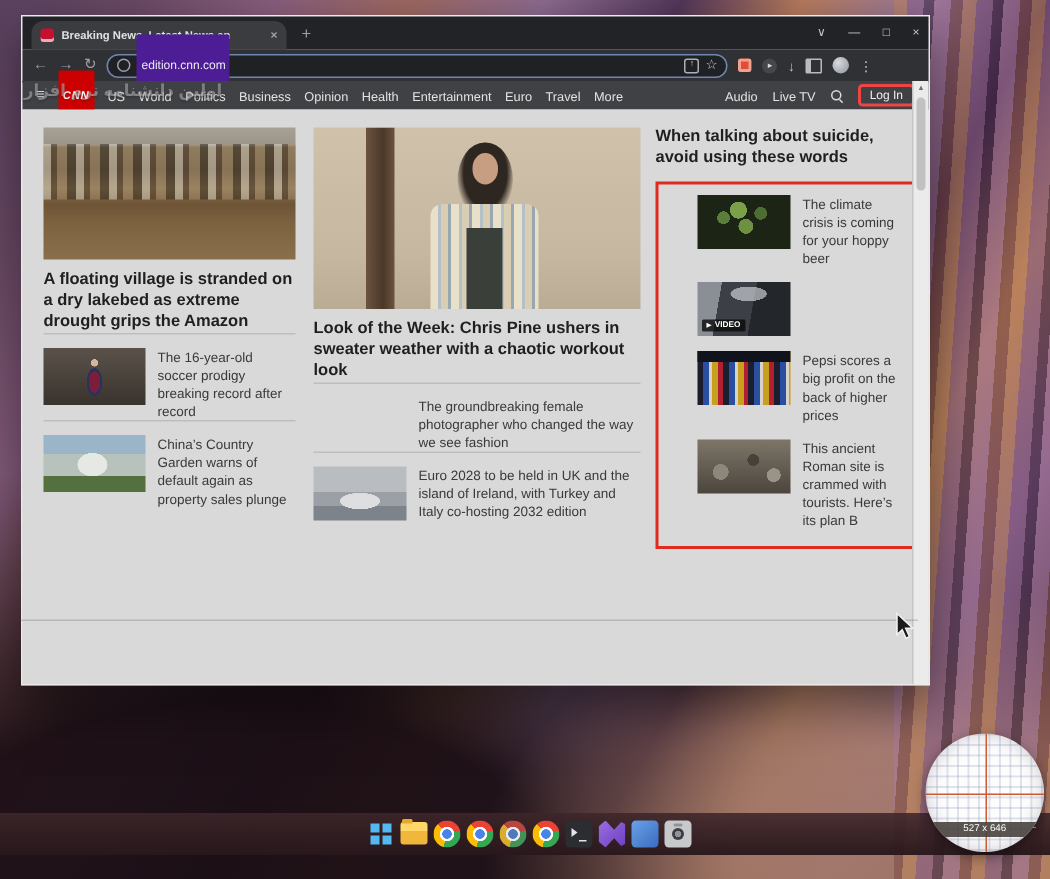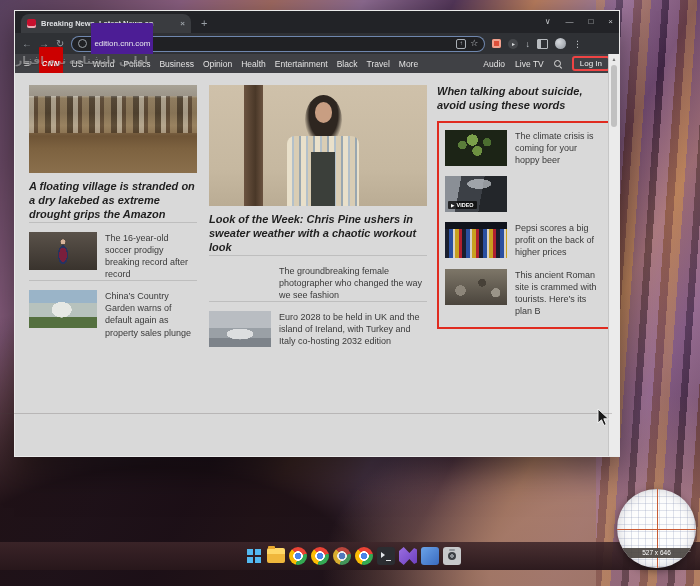--- a/index.html
+++ b/index.html
@@ -64,23 +64,23 @@
   .ic-search::after{content:"";position:absolute;left:6px;top:6px;width:3px;height:1.3px;
     background:#dcdcdc;transform:rotate(45deg);transform-origin:0 0;}
   .login-btn{border:2px solid #ef4444;border-radius:3px;padding:1px 6px;font-size:8px;color:#f0f0f0;}
 
   
   .content{left:0;top:62px;right:10px;bottom:0;background:#d9d9d9;display:flex;
     padding:12px 0 0 14px;overflow:hidden;}
   .col-left{width:168px;flex:none;}
   .col-mid{width:218px;margin-left:12px;flex:none;}
   .col-right{width:174px;margin-left:10px;flex:none;}
-  .headline{font-size:11px;font-weight:bold;color:#1f1f1f;line-height:1.26;margin-top:7px;font-style:italic;}
+  .headline{font-size:11px;font-weight:bold;color:#1f1f1f;line-height:1.26;margin-top:7px;}
   .item{display:flex;gap:8px;margin-top:0;padding-top:9px;border-top:1px solid rgba(0,0,0,.12);}
-  .item.first{border-top:none;padding-top:0;}
+  .item.first{border-top:none;padding-top:0;margin-left:20px;}
   .item-text{font-size:9px;color:#3a3a3a;line-height:1.35;}
   .thumb{width:68px;height:38px;flex:none;position:relative;background:#999;}
   .thumb.t62{width:62px;height:36px;}
   .thumb.empty{background:none;}
   .vbadge{position:absolute;left:3px;bottom:3px;background:rgba(8,8,8,.78);color:#fff;
     font-size:5.5px;font-weight:bold;padding:1px 3px;display:flex;gap:2px;align-items:center;border-radius:1px;}
   .vbadge .pl{font-size:4.5px;}
 
   .hero-left{width:100%;height:88px;position:relative;
     background:linear-gradient(180deg,#a8a296 0%,#9b9488 13%,#7a6a52 15%,#6b5a42 32%,
@@ -234,21 +234,21 @@
     <div class="abs cnnbar">
       <span class="hamb">≡</span>
       <span class="cnnlogo">CNN</span>
       <span>US</span>
       <span>World</span>
       <span>Politics</span>
       <span>Business</span>
       <span>Opinion</span>
       <span>Health</span>
       <span>Entertainment</span>
-      <span>Black</span>
+      <span>Euro</span>
       <span>Travel</span>
       <span>More</span>
       <span class="cnn-right">
         <span>Audio</span>
         <span>Live TV</span>
         <span class="ic-search"></span>
         <span class="login-btn">Log In</span>
       </span>
     </div>
 

